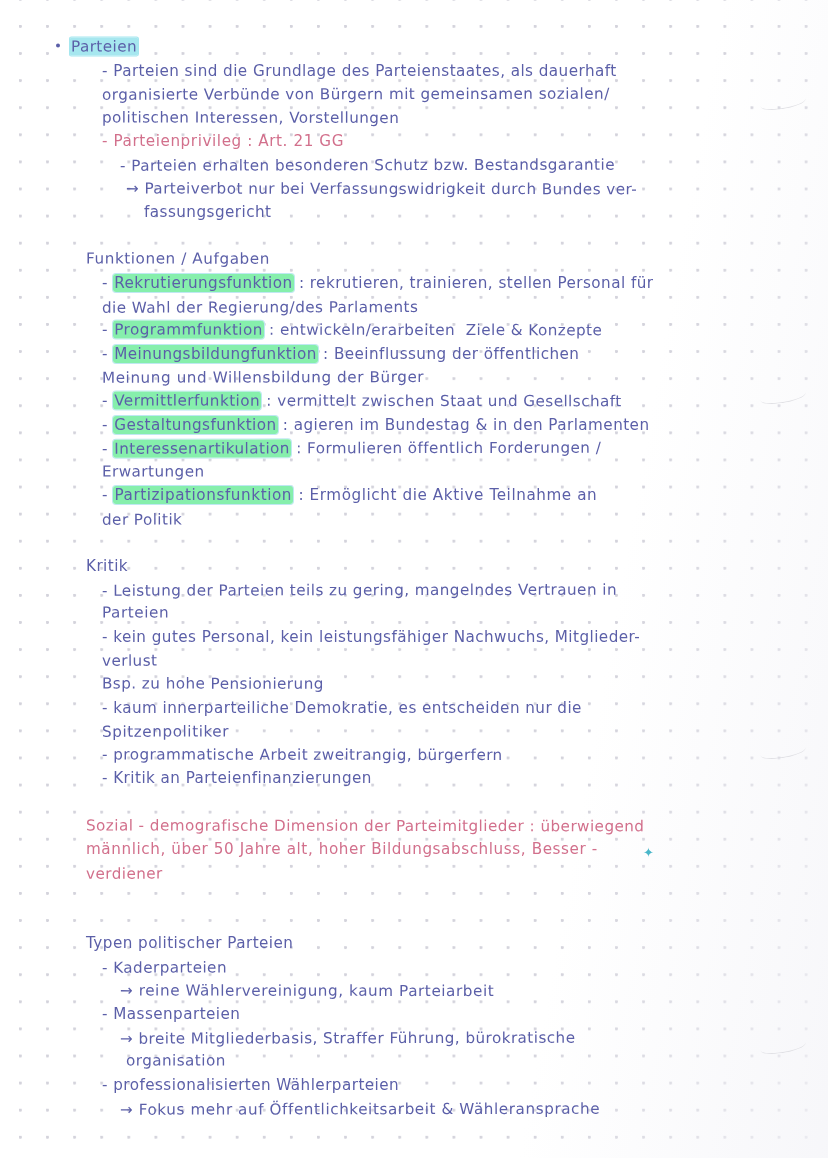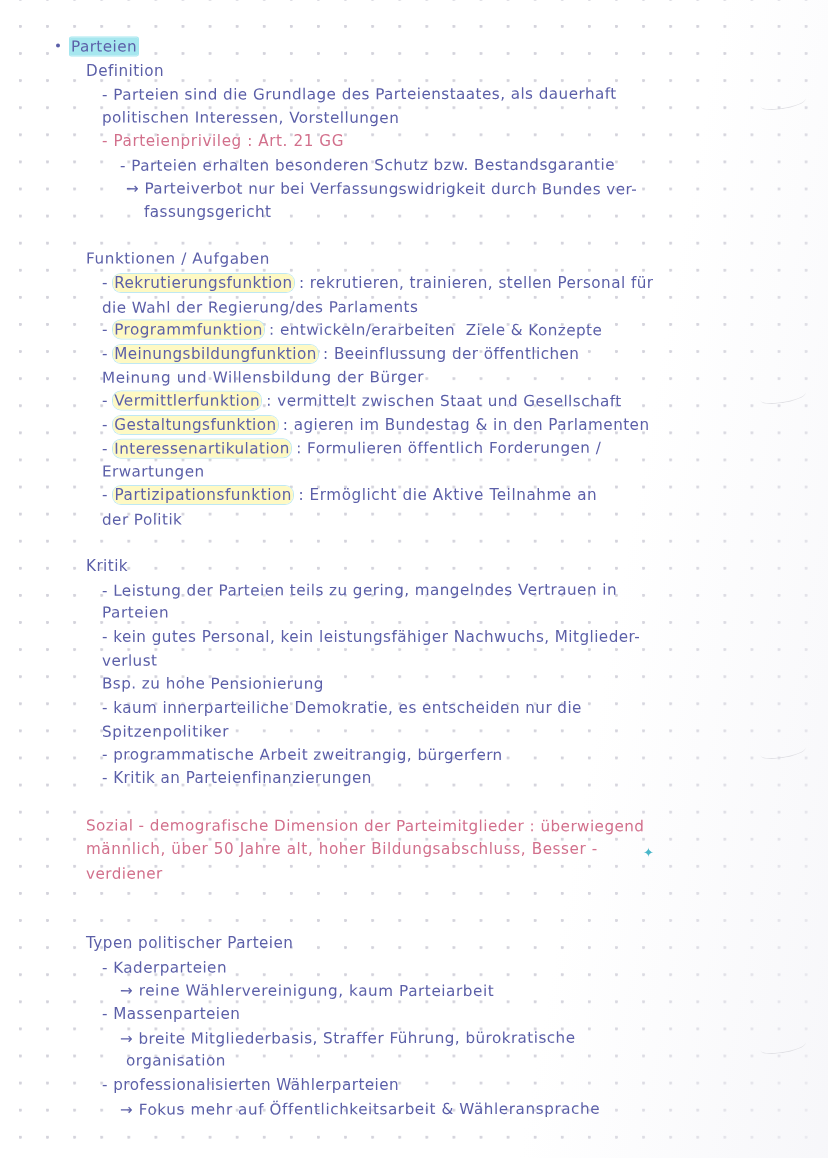--- a/index.html
+++ b/index.html
@@ -69,23 +69,23 @@
   .ln:nth-child(5n)   { letter-spacing: .58px; }
   .ink-pink { color: #d2708c; }
 
   .hl {
     background: #a6e7ef;
     box-shadow: 0 0 0 1px #a6e7ef;
     border-radius: 1.5px;
     padding: 0 1px;
   }
   .hl-soft {
-    background: #fef9c3;
+    background: #86efac;
     box-shadow: 0 0 0 1px #bfe8f2;
-    border-radius: 8px;
+    border-radius: 3px;
     padding: 0 1px;
   }
 
   .gap  { height: 23.6px; }
   .gap-lg { height: 47px; }
 
   .i0 { margin-left: 0px; }
   .i1 { margin-left: 16px; }
   .i2 { margin-left: 32px; }
   .i3 { margin-left: 50px; }
@@ -120,22 +120,22 @@
   <div class="paper-tint"></div>
   <div class="edge-curl" style="top:96px"></div>
   <div class="edge-curl" style="top:390px"></div>
   <div class="edge-curl" style="top:745px"></div>
   <div class="edge-curl" style="top:1040px"></div>
 
   <div id="sheet">
 
     <div class="ln i0"><span class="bullet-dot"></span><span class="hl">Parteien</span></div>
 
-    <div class="ln i1">Definition</div>
     <div class="ln i2">- Parteien sind die Grundlage des Parteienstaates, als dauerhaft</div>
+    <div class="ln i2">organisierte Verbünde von Bürgern mit gemeinsamen sozialen/</div>
     <div class="ln i2">politischen Interessen, Vorstellungen</div>
     <div class="ln i2 ink-pink">- <span>Parteienprivileg</span><span> : Art. 21 GG</span></div>
     <div class="ln i3">- Parteien erhalten besonderen Schutz bzw. Bestandsgarantie</div>
     <div class="ln i4">→ Parteiverbot nur bei Verfassungswidrigkeit durch Bundes ver-</div>
     <div class="ln i4" style="margin-left:74px">fassungsgericht</div>
 
     <div class="gap"></div>
 
     <div class="ln i1">Funktionen / Aufgaben</div>
 

